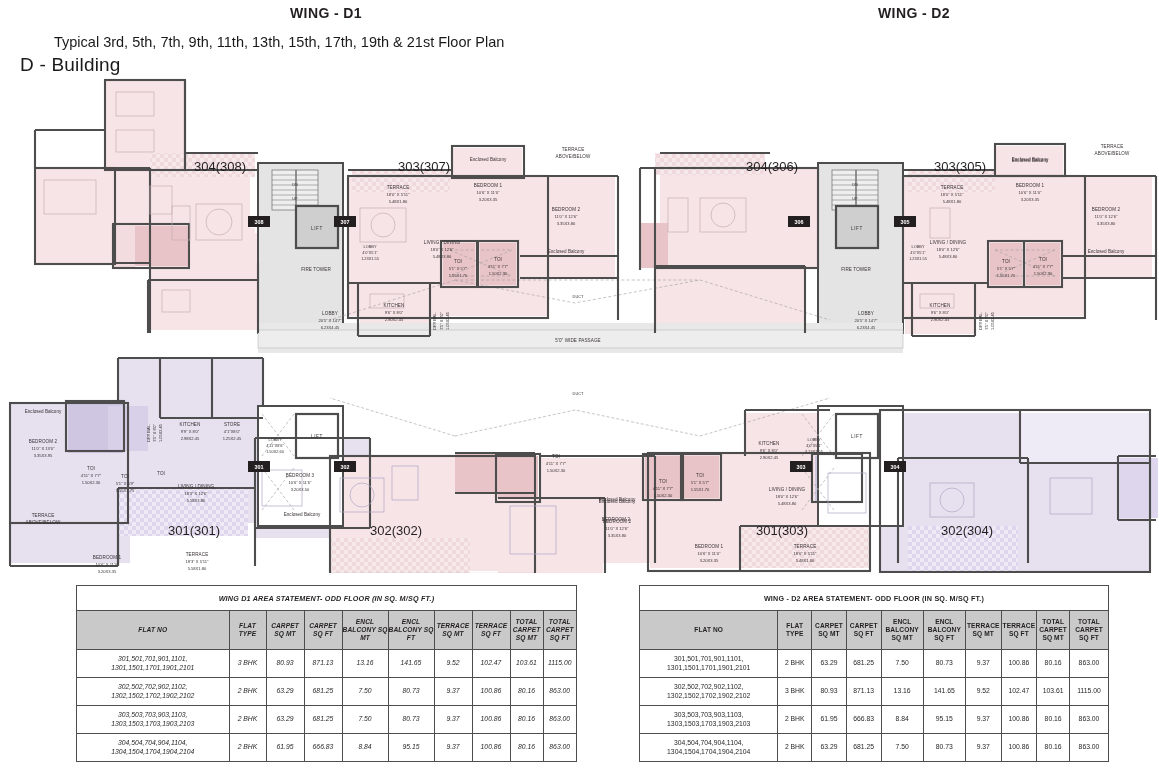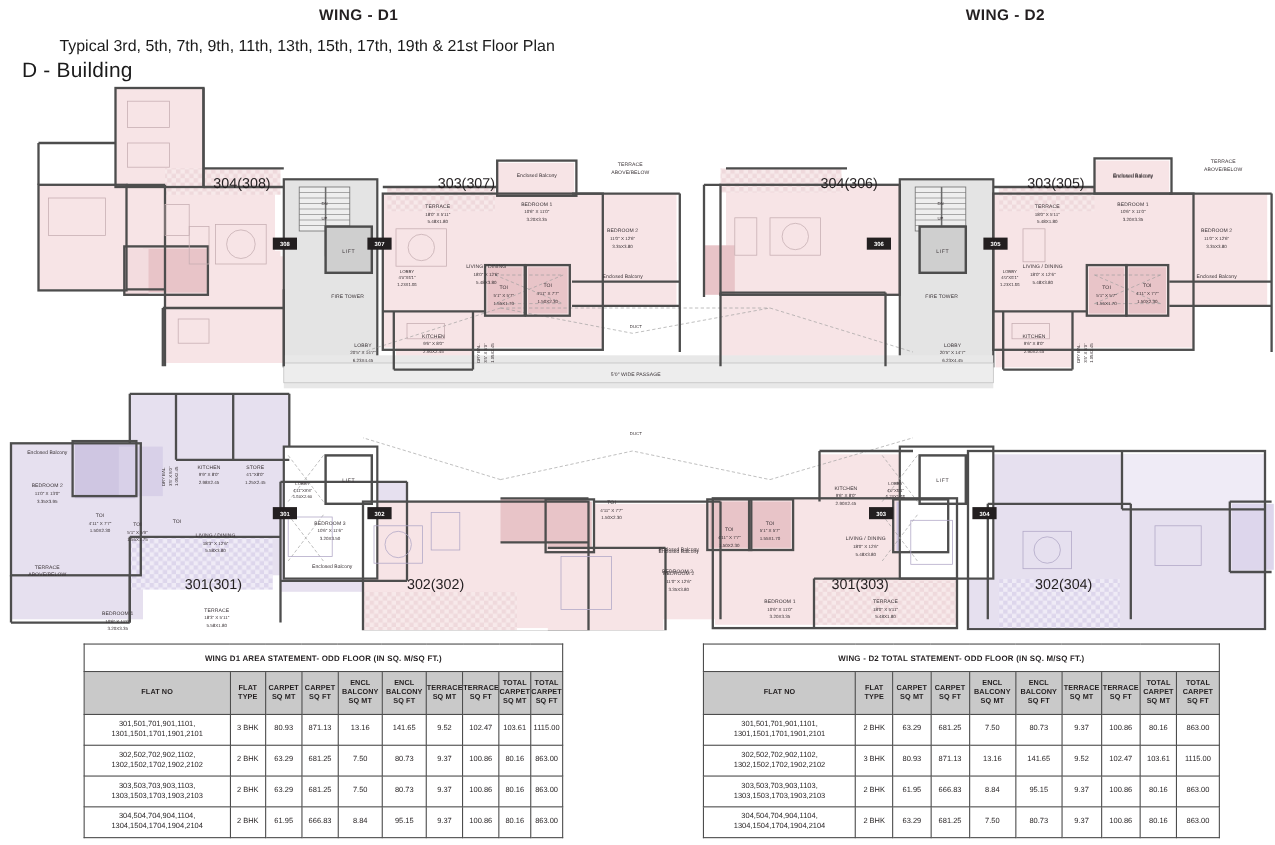--- a/index.html
+++ b/index.html
@@ -13,21 +13,21 @@
   .wing-hd{position:absolute;top:5px;font-size:14px;font-weight:bold;color:#231f20;letter-spacing:.4px;text-align:center;}
   #wing-d1-hd{left:290px;}
   #wing-d2-hd{left:878px;}
 
   
   #plan{position:absolute;left:0;top:58px;width:1159px;height:515px;text-align:center;}
   #plan svg{display:block;}
 
   
   .tblwrap{position:absolute;top:585px;}
-  #tbl-d1{left:76px;width:436px;}
+  #tbl-d1{left:76px;width:501px;font-style:italic;}
   #tbl-d2{left:639px;width:470px;}
   table{border-collapse:collapse;width:100%;background:#fff;
         font-size:6.6px;color:#231f20;table-layout:fixed;}
   table,th,td{border:0.8px solid #4d4d4d;}
   th,td{text-align:center;vertical-align:middle;padding:1px 0;line-height:1.25;}
   tr.captionrow td{height:22px;font-size:7.2px;font-weight:bold;letter-spacing:.2px;background:#fff;}
   tr.hdr th{background:#c9c9c9;font-weight:bold;font-size:6.6px;height:36px;letter-spacing:.1px;}
   tr.body td{height:25px;font-size:6.8px;}
   td.flatno{font-size:6.8px;line-height:1.3;padding:0 2px;}
 
@@ -560,21 +560,21 @@
         <col style="width:7.4%">
       <col style="width:9.0%">
         <col style="width:9.0%">
         <col style="width:7.6%">
         <col style="width:7.6%">
       <col style="width:7.0%">
         <col style="width:8.3%">
     </colgroup>
     <tbody>
       <tr class="captionrow">
-          <td colspan="10">WING - D2 TOTAL STATEMENT- ODD  FLOOR (IN SQ. M/SQ FT.)</td>
+          <td colspan="10">WING - D2 AREA STATEMENT- ODD  FLOOR (IN SQ. M/SQ FT.)</td>
         </tr>
       <tr class="hdr">
         <th>FLAT NO</th>
         <th>FLAT TYPE</th>
         <th>CARPET SQ MT</th>
         <th>CARPET SQ FT</th>
         <th>ENCL BALCONY SQ MT</th>
         <th>ENCL BALCONY SQ FT</th>
         <th>TERRACE SQ MT</th>
         <th>TERRACE SQ FT</th>

